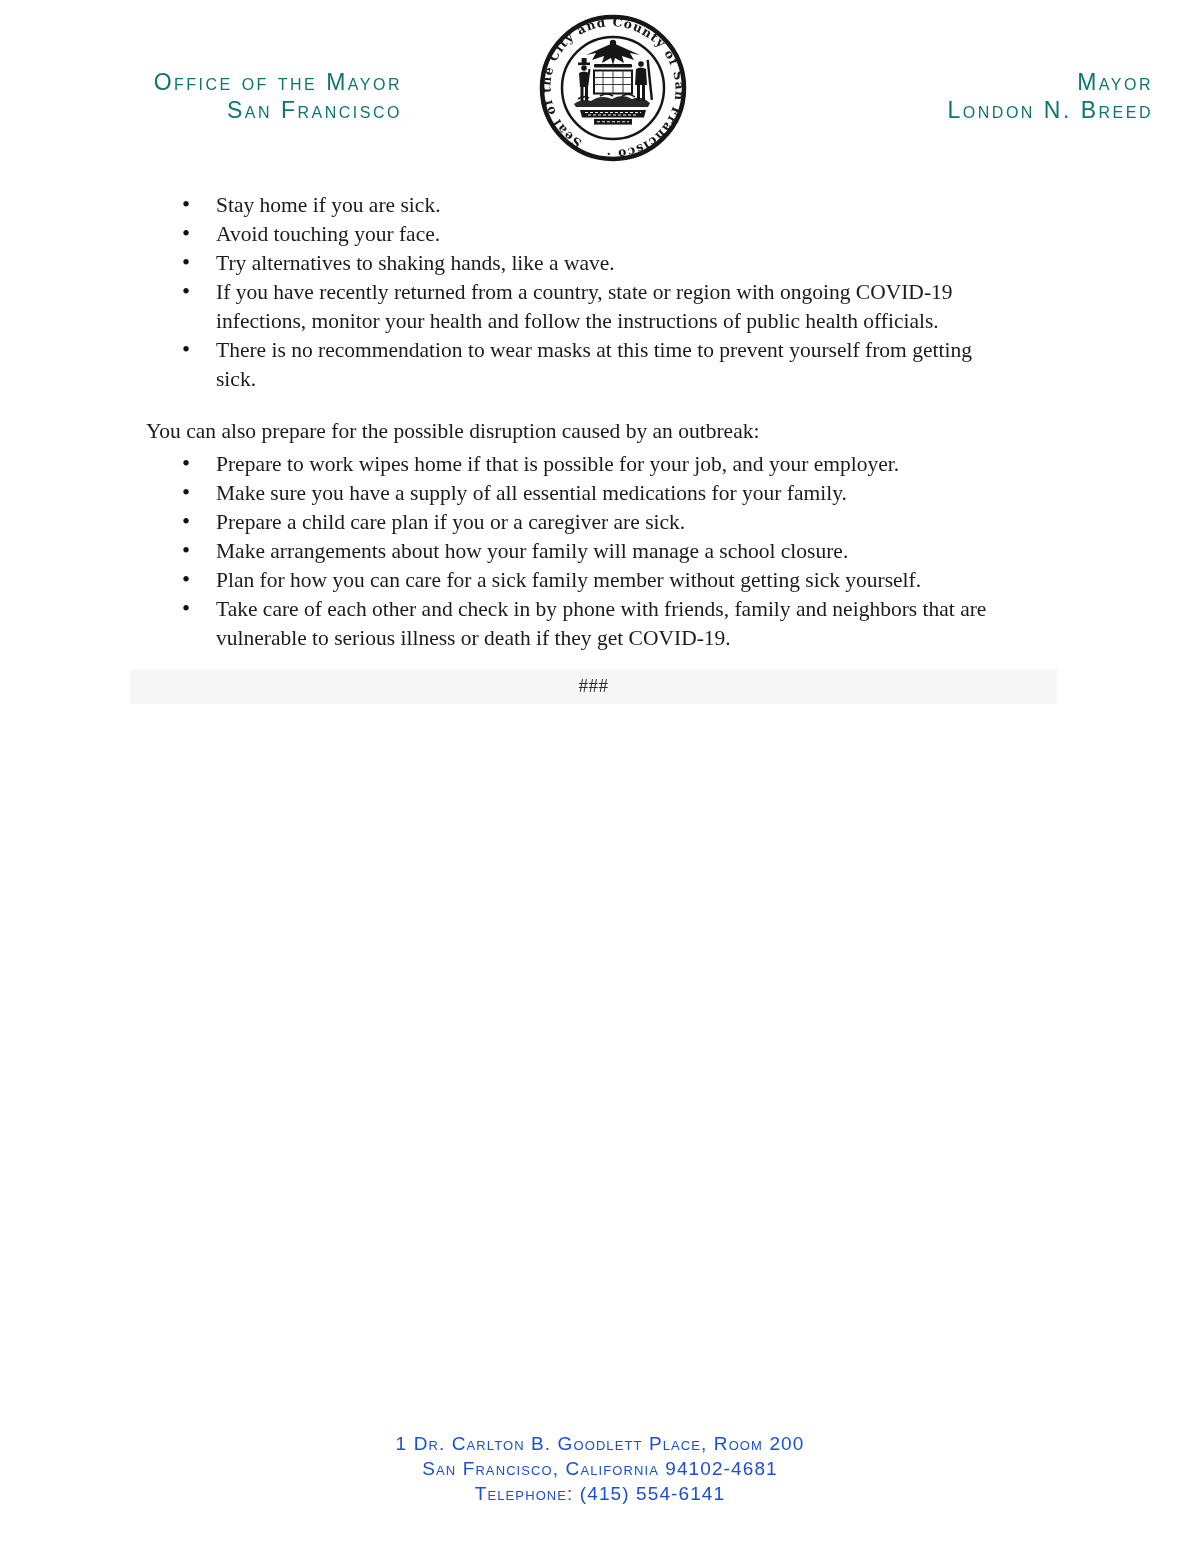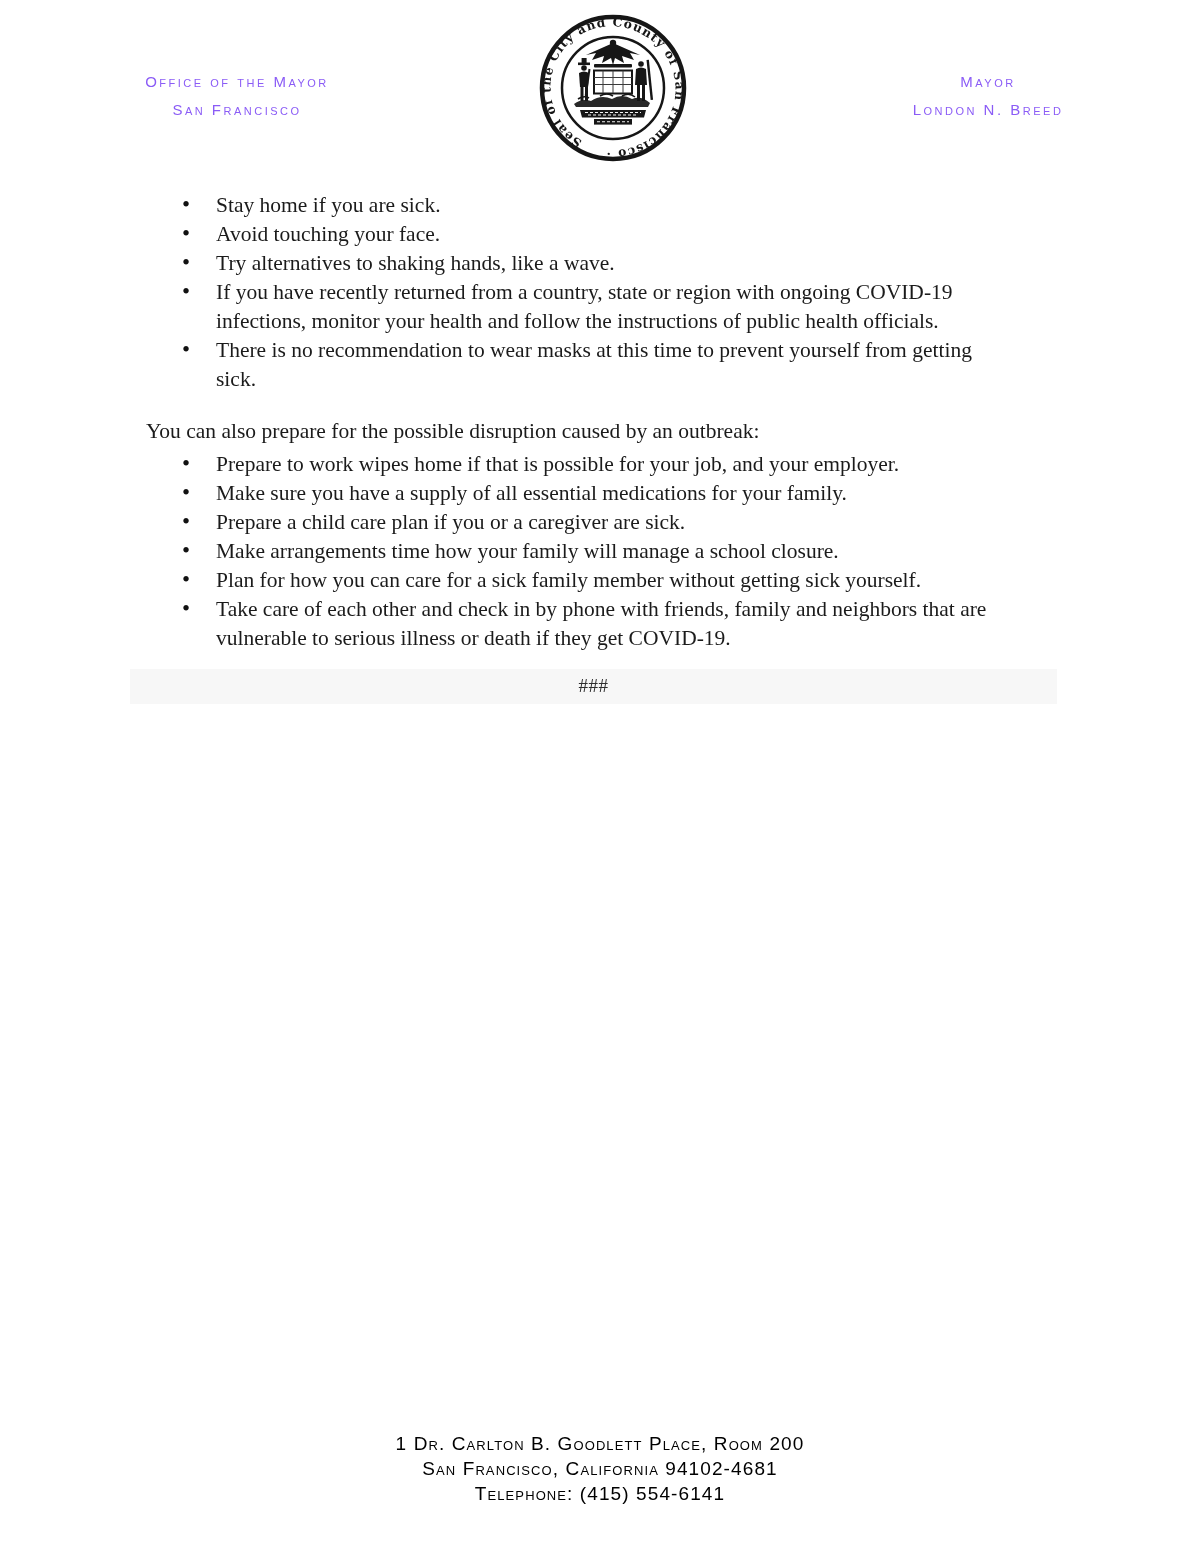--- a/index.html
+++ b/index.html
@@ -14,27 +14,27 @@
     background: #ffffff;
     font-family: "Liberation Serif", serif;
     color: #1b1b1b;
     overflow: hidden;
   }
 
   
   .hdr-block {
     position: absolute;
     width: 330px;
-    text-align: center;
+    text-align: right;
     font-family: "Liberation Sans", sans-serif;
     font-variant: small-caps;
-    font-size: 15px;
+    font-size: 23px;
     line-height: 28px;
     letter-spacing: 2.5px;
-    color: #8b5cf6;
+    color: #0f766e;
   }
   .hdr-left  { left: 72px;  top: 68px; }
   .hdr-right { left: 823px; top: 68px; }
 
   .seal {
     position: absolute;
     left: 538px;
     top: 13px;
     width: 150px;
     height: 150px;
@@ -93,21 +93,21 @@
     position: absolute;
     left: 0;
     top: 1431px;
     width: 100%;
     text-align: center;
     font-family: "Liberation Sans", sans-serif;
     font-variant: small-caps;
     font-size: 19px;
     line-height: 25px;
     letter-spacing: 1.1px;
-    color: #000000;
+    color: #1d4ed8;
   }
 </style>
 </head>
 <body>
 
 <div class="page">
 
   <div class="hdr-block hdr-left">
     <div>Office of the Mayor</div>
     <div>San Francisco</div>
@@ -175,21 +175,21 @@
       <li>There is no recommendation to wear masks at this time to prevent yourself from getting
 sick.</li>
     </ul>
 
     <p class="lead">You can also prepare for the possible disruption caused by an outbreak:</p>
 
     <ul class="bullets">
       <li>Prepare to work wipes home if that is possible for your job, and your employer.</li>
       <li>Make sure you have a supply of all essential medications for your family.</li>
       <li>Prepare a child care plan if you or a caregiver are sick.</li>
-      <li>Make arrangements time how your family will manage a school closure.</li>
+      <li>Make arrangements about how your family will manage a school closure.</li>
       <li>Plan for how you can care for a sick family member without getting sick yourself.</li>
       <li>Take care of each other and check in by phone with friends, family and neighbors that are
 vulnerable to serious illness or death if they get COVID-19.</li>
     </ul>
 
     <div class="end-mark">###</div>
   </div>
 
   <div class="footer">
     <div>1 Dr. Carlton B. Goodlett Place, Room 200</div>

